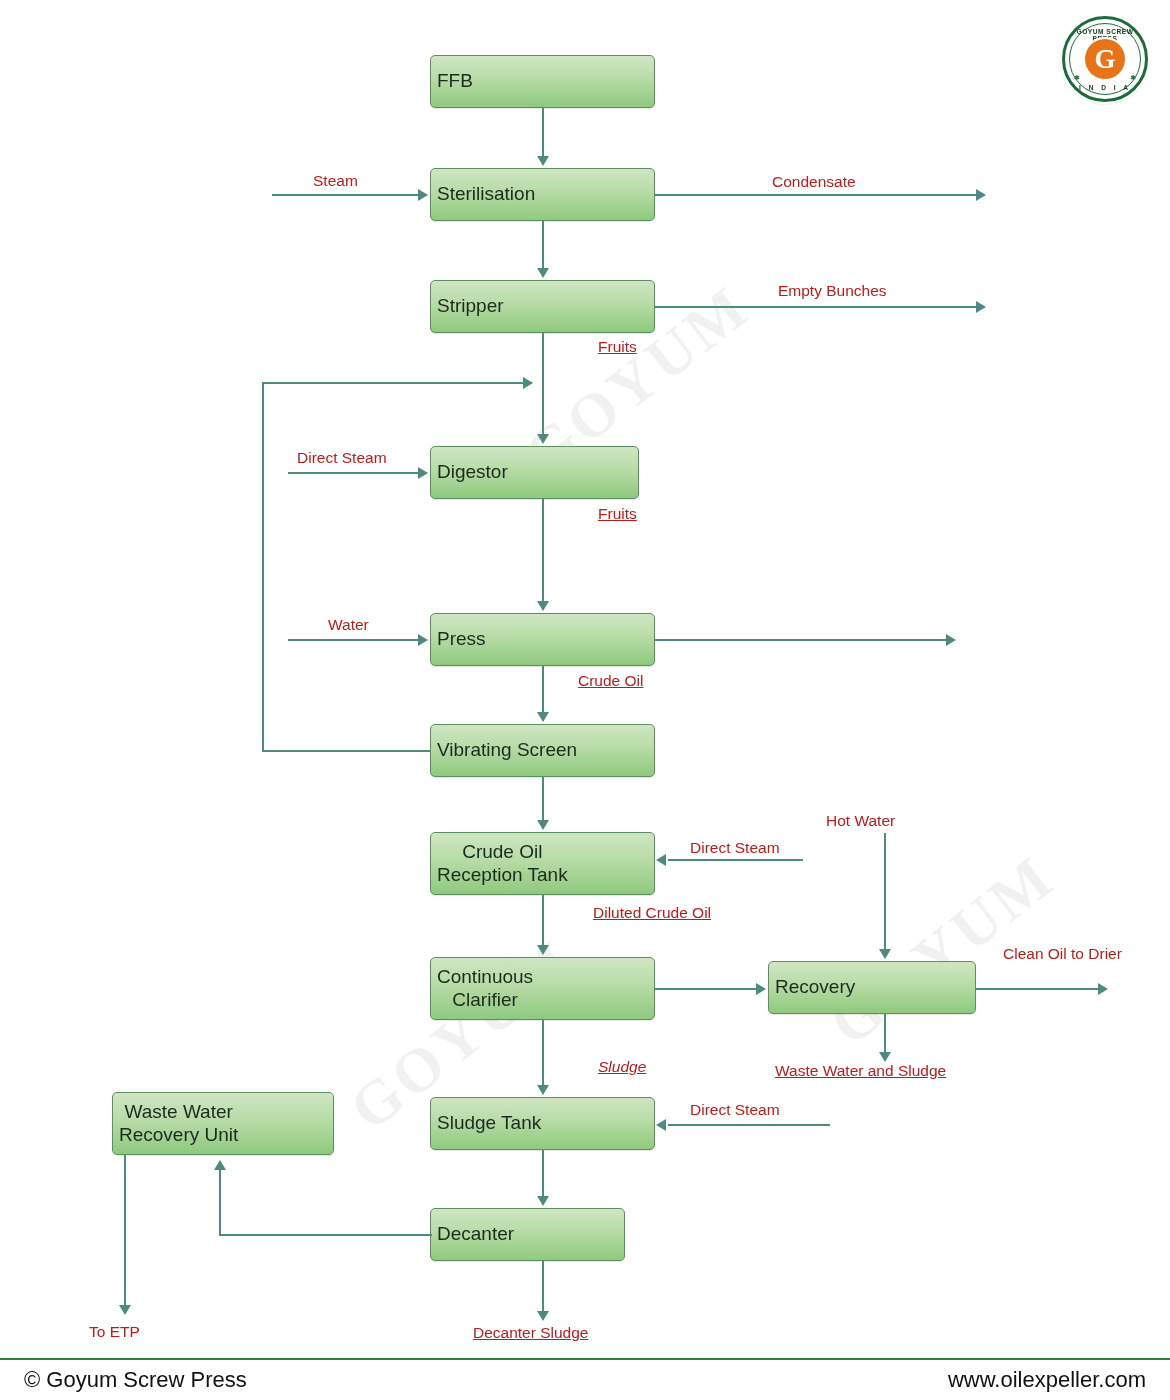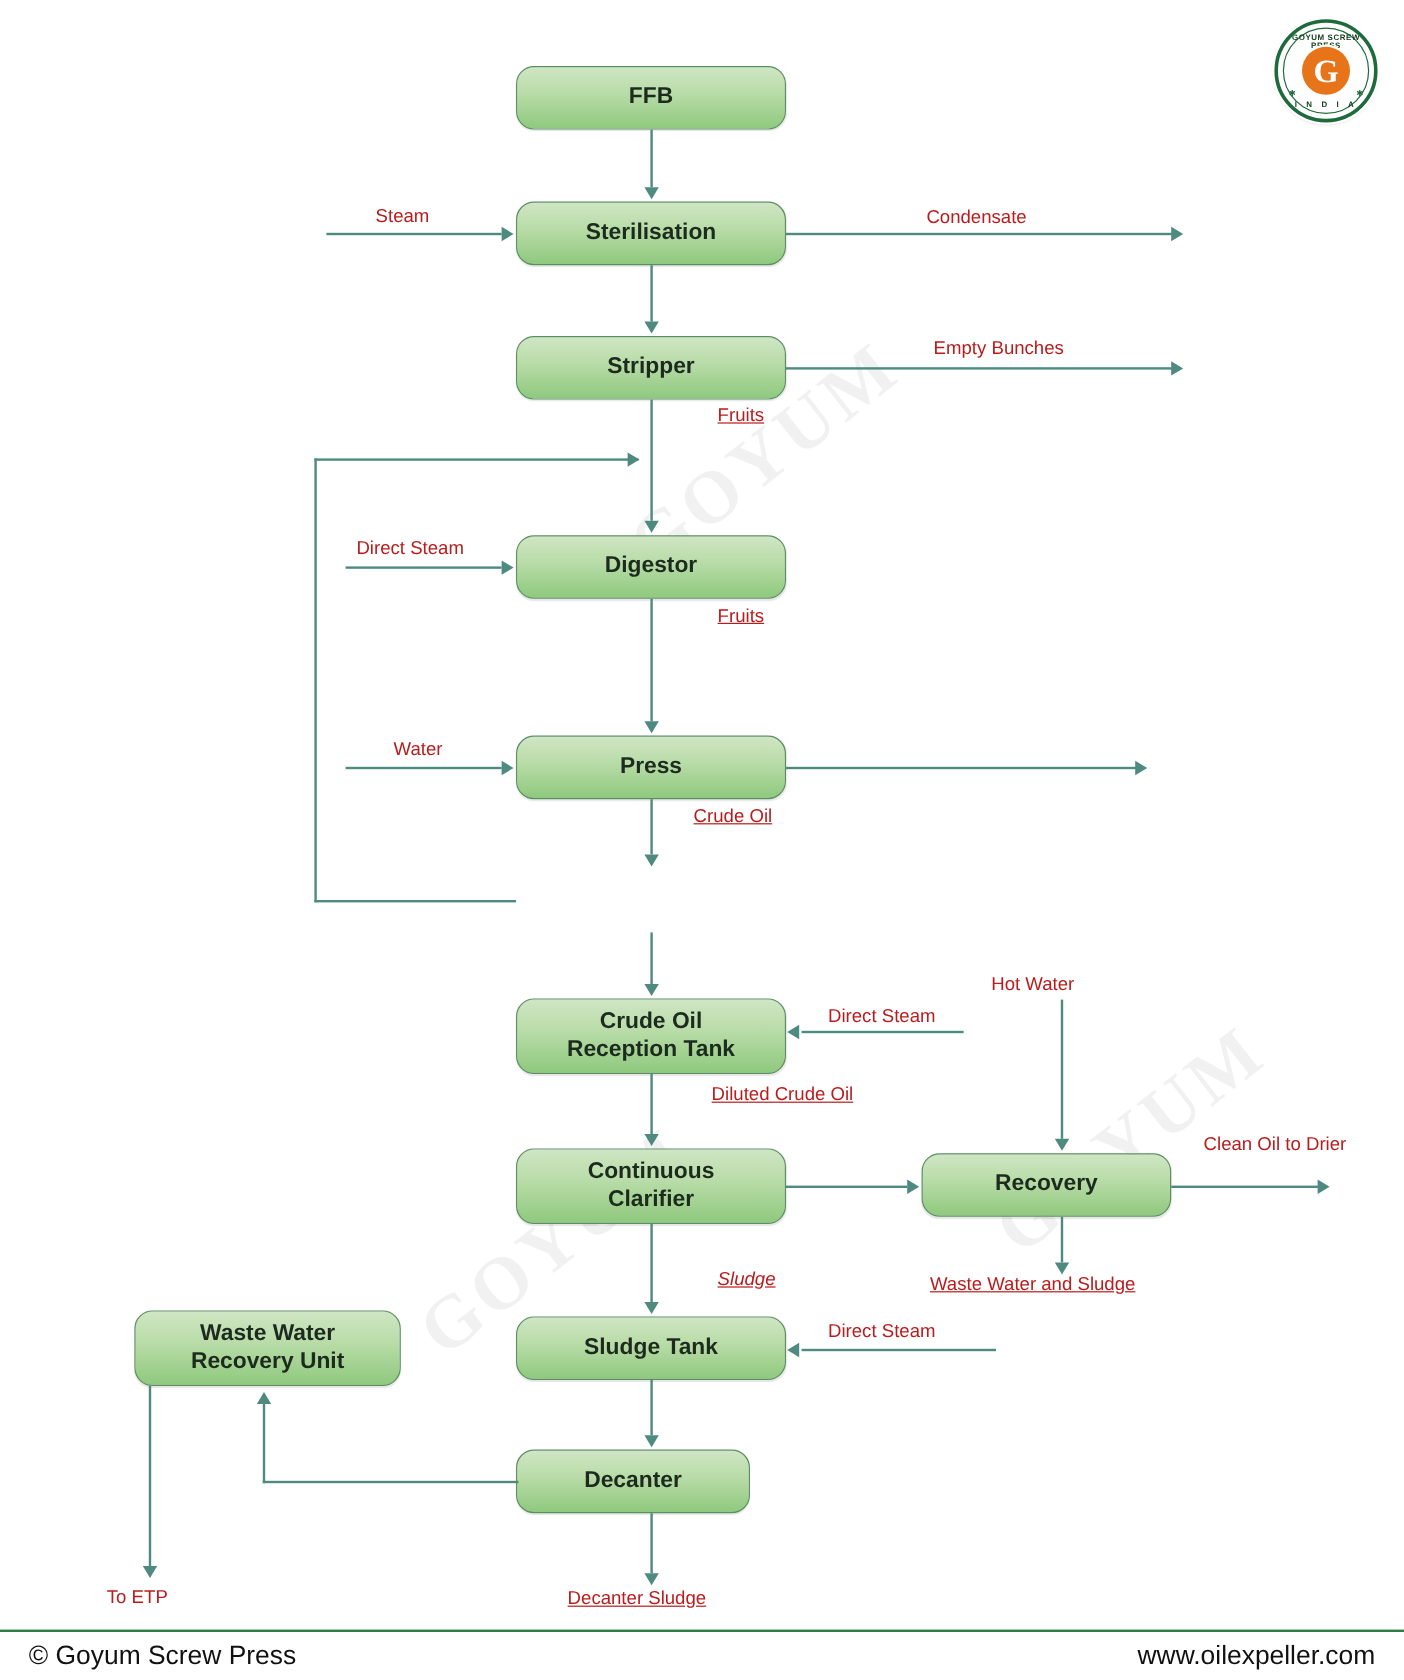--- a/index.html
+++ b/index.html
@@ -27,28 +27,28 @@
     user-select:none;
   }
   .wm1 { left:505px; top:345px; }
   .wm2 { left:810px; top:915px; }
   .wm3 { left:330px; top:1000px; }
 
   
   .node {
     position:absolute;
     border:1px solid #5b8f60;
-    border-radius:15px;
+    border-radius:5px;
     background:linear-gradient(to bottom, #cfe6c4 0%, #b9dca8 42%, #8fc97e 100%);
     color:#1d2b1f;
     font-size:19px;
-    font-weight:700;
+    font-weight:400;
     display:flex;
     align-items:center;
-    justify-content:center;
+    justify-content:flex-start;
     text-align:center;
     line-height:1.18;
     box-shadow:0 1px 1px rgba(0,0,0,0.10);
   }
   .node span { display:block; padding:0 6px; }
 
   
   .ln { position:absolute; background:#4e8a80; }
   .lnv { width:2px; }
   .lnh { height:2px; }
@@ -156,28 +156,31 @@
   </div>
 
   <div class="node" style="left:430px; top:168px; width:225px; height:53px;">
     <span>Sterilisation</span>
   </div>
 
   <div class="node" style="left:430px; top:280px; width:225px; height:53px;">
     <span>Stripper</span>
   </div>
 
-  <div class="node" style="left:430px; top:446px; width:225px; height:53px;">
+  <div class="node" style="left:430px; top:446px; width:209px; height:53px;">
     <span>Digestor</span>
   </div>
 
   <div class="node" style="left:430px; top:613px; width:225px; height:53px;">
     <span>Press</span>
   </div>
 
+  <div class="node" style="left:430px; top:724px; width:225px; height:53px;">
+    <span>Vibrating Screen</span>
+  </div>
 
   <div class="node" style="left:430px; top:832px; width:225px; height:63px;">
     <span>Crude Oil<br>Reception Tank</span>
   </div>
 
   <div class="node" style="left:430px; top:957px; width:225px; height:63px;">
     <span>Continuous<br>Clarifier</span>
   </div>
 
   <div class="node" style="left:768px; top:961px; width:208px; height:53px;">

